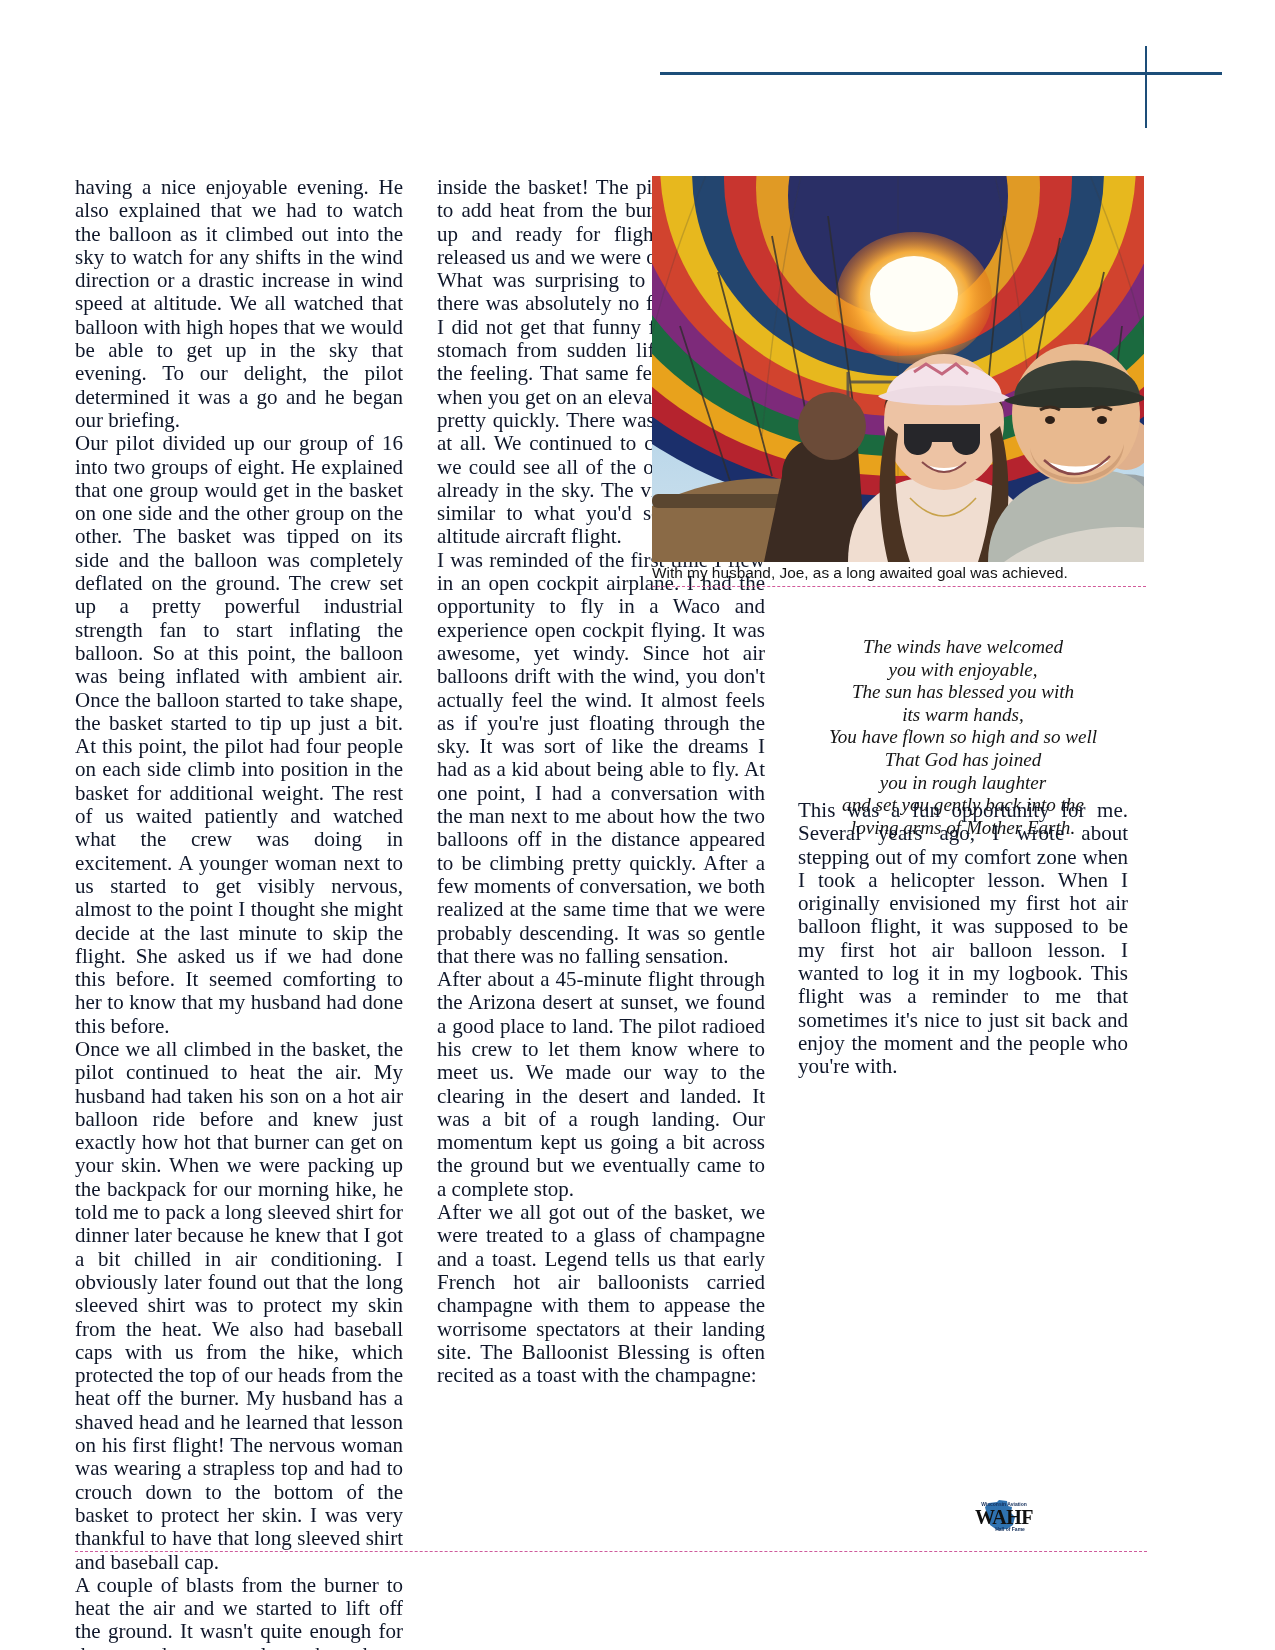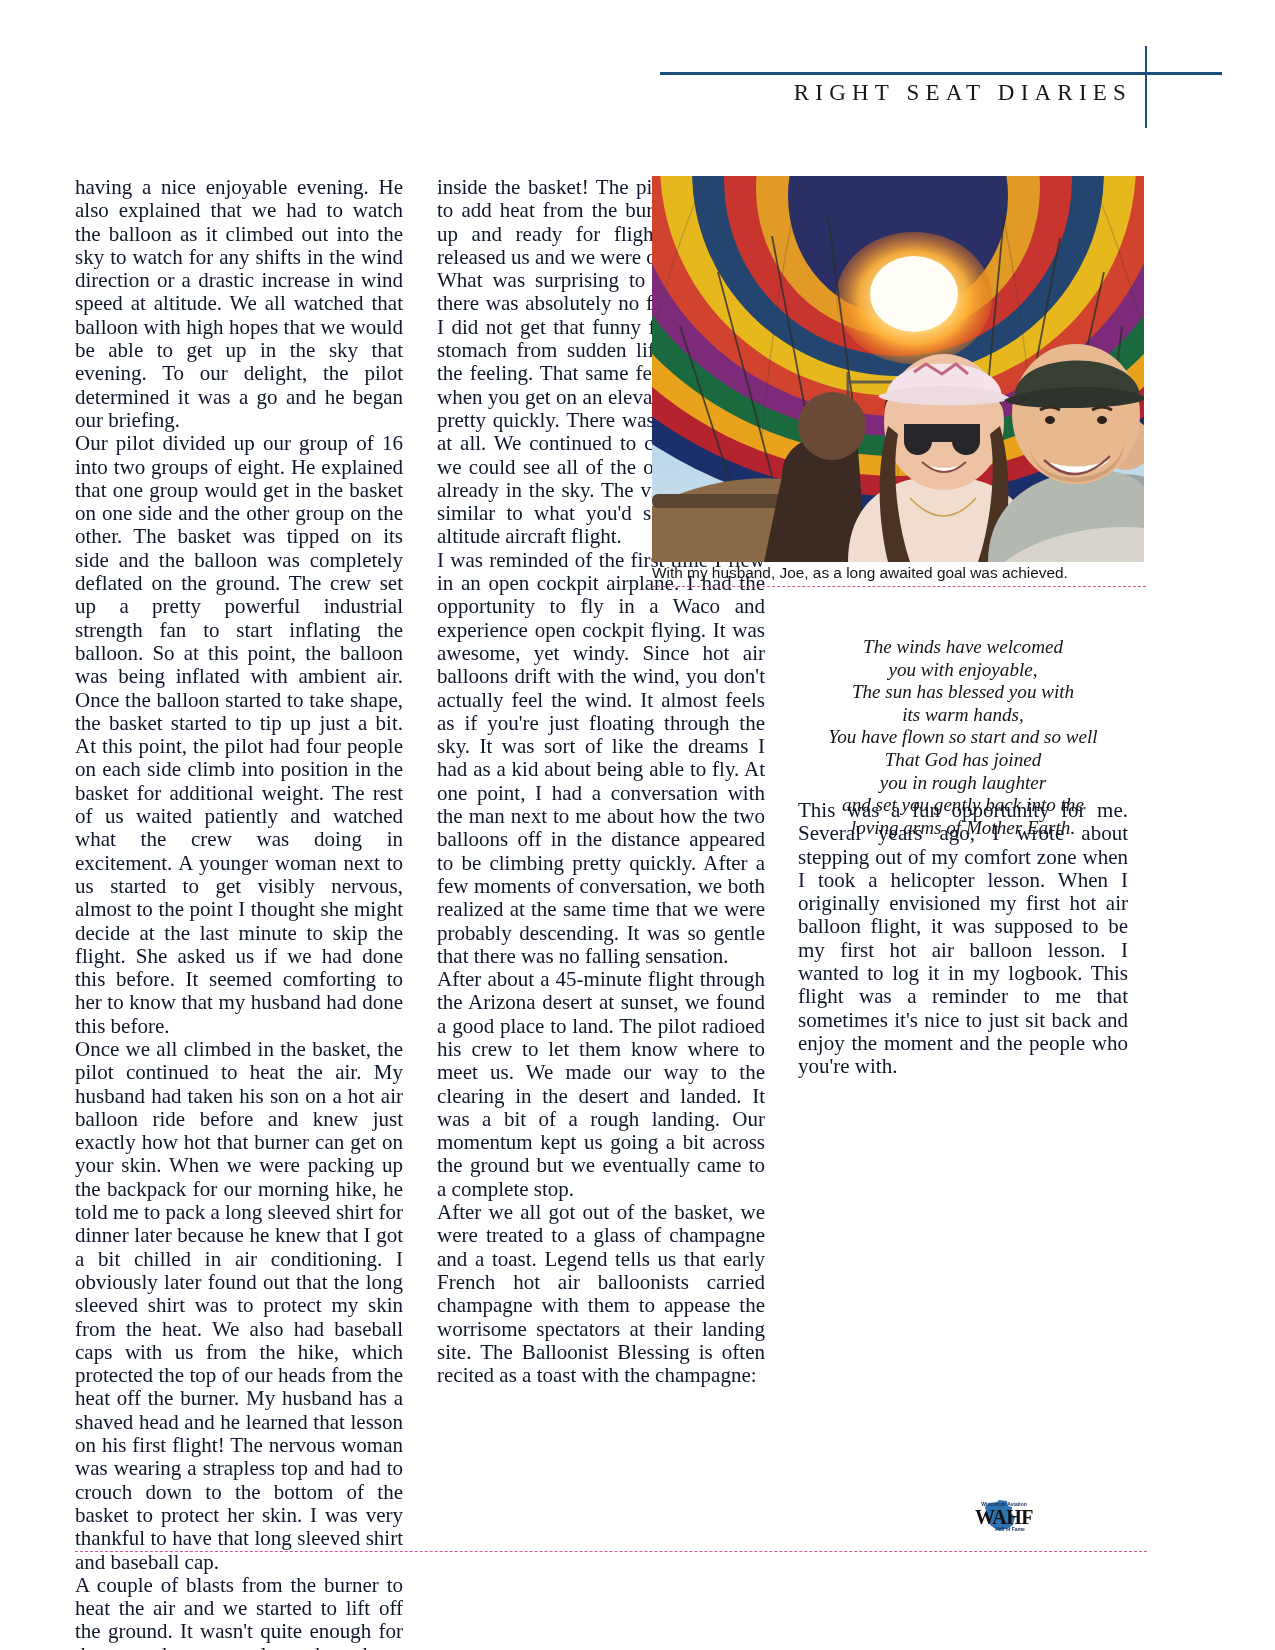--- a/index.html
+++ b/index.html
@@ -173,21 +173,20 @@
   .logo svg { display:block; width:100%; height:100%; }
 </style>
 </head>
 <body>
 
 <div class="page">
 
   <div class="header">
     <div class="header-rule-h"></div>
     <div class="header-rule-v"></div>
-    <div class="header-title">RIGHT SEAT DIARIES</div>
   </div>
 
   <div class="col col-1">
     <p>having a nice enjoyable evening. He also explained that we had to watch the balloon as it climbed out into the sky to watch for any shifts in the wind direction or a drastic increase in wind speed at altitude. We all watched that balloon with high hopes that we would be able to get up in the sky that evening. To our delight, the pilot determined it was a go and he began our briefing.
         Our pilot divided up our group of 16 into two groups of eight. He explained that one group would get in the basket on one side and the other group on the other. The basket was tipped on its side and the balloon was completely deflated on the ground. The crew set up a pretty powerful industrial strength fan to start inflating the balloon. So at this point, the balloon was being inflated with ambient air. Once the balloon started to take shape, the basket started to tip up just a bit. At this point, the pilot had four people on each side climb into position in the basket for additional weight. The rest of us waited patiently and watched what the crew was doing in excitement. A younger woman next to us started to get visibly nervous, almost to the point I thought she might decide at the last minute to skip the flight. She asked us if we had done this before. It seemed comforting to her to know that my husband had done this before.
         Once we all climbed in the basket, the pilot continued to heat the air. My husband had taken his son on a hot air balloon ride before and knew just exactly how hot that burner can get on your skin. When we were packing up the backpack for our morning hike, he told me to pack a long sleeved shirt for dinner later because he knew that I got a bit chilled in air conditioning. I obviously later found out that the long sleeved shirt was to protect my skin from the heat. We also had baseball caps with us from the hike, which protected the top of our heads from the heat off the burner. My husband has a shaved head and he learned that lesson on his first flight! The nervous woman was wearing a strapless top and had to crouch down to the bottom of the basket to protect her skin. I was very thankful to have that long sleeved shirt and baseball cap.
         A couple of blasts from the burner to heat the air and we started to lift off the ground. It wasn't quite enough for the ground crew to release the tethers, but it was enough to create some excitement</p>
   </div>
 
   <div class="col col-2">
@@ -318,21 +317,21 @@
     </div>
   </div>
   <div class="photo-caption">With my husband, Joe, as a long awaited goal was achieved.</div>
   <div class="caption-rule"></div>
 
   <div class="poem">
     <div>The winds have welcomed</div>
     <div>you with enjoyable,</div>
     <div>The sun has blessed you with</div>
     <div>its warm hands,</div>
-    <div>You have flown so start and so well</div>
+    <div>You have flown so high and so well</div>
     <div>That God has joined</div>
     <div>you in rough laughter</div>
     <div>and set you gently back into the</div>
     <div>loving arms of Mother Earth.</div>
   </div>
 
   <div class="col col-3-lower">
     <p>        This was a fun opportunity for me. Several years ago, I wrote about stepping out of my comfort zone when I took a helicopter lesson. When I originally envisioned my first hot air balloon flight, it was supposed to be my first hot air balloon lesson. I wanted to log it in my logbook. This flight was a reminder to me that sometimes it's nice to just sit back and enjoy the moment and the people who you're with.</p>
   </div>
 

